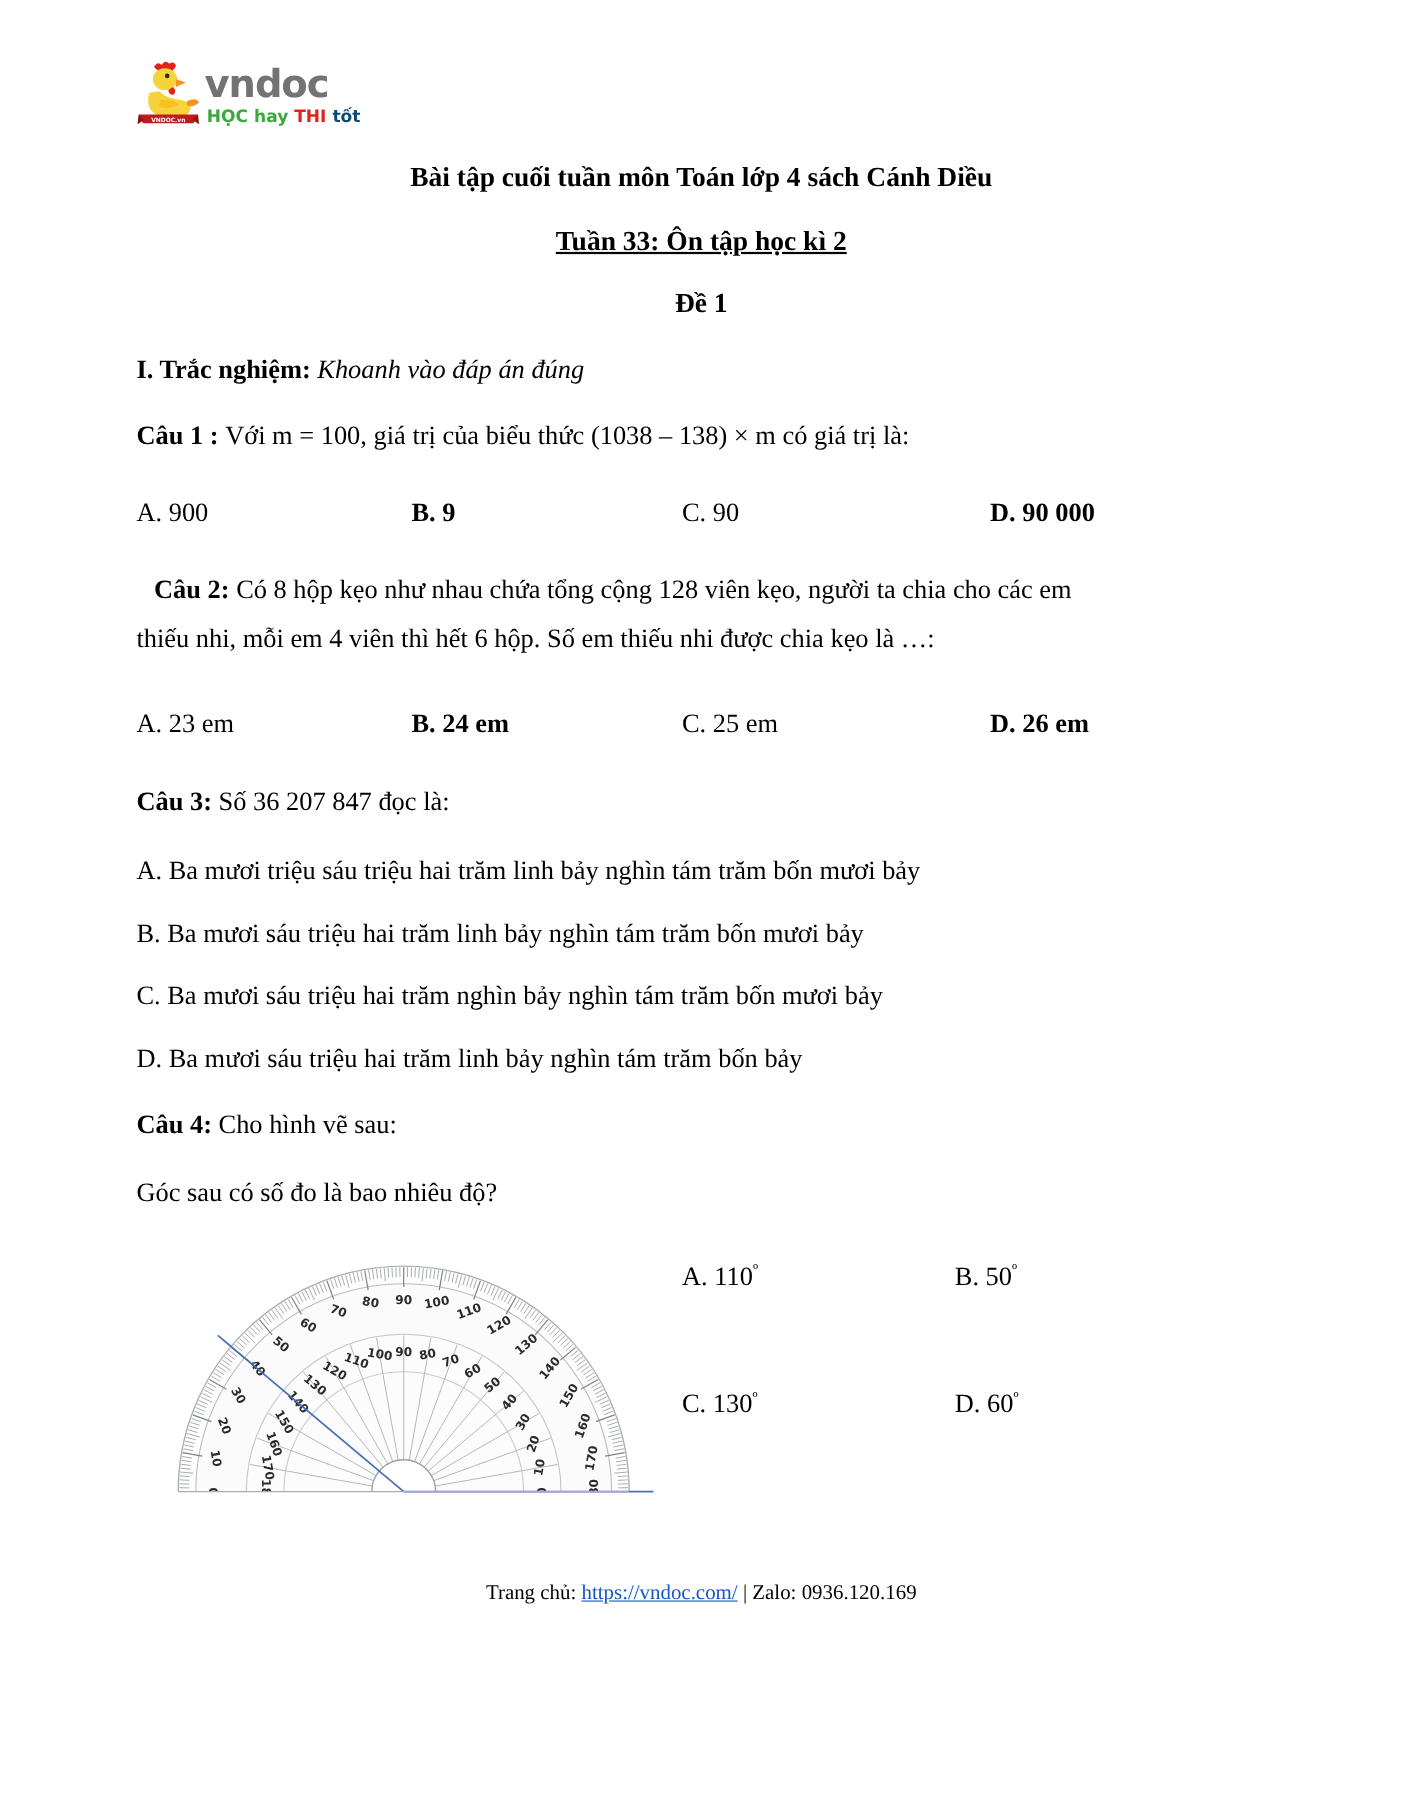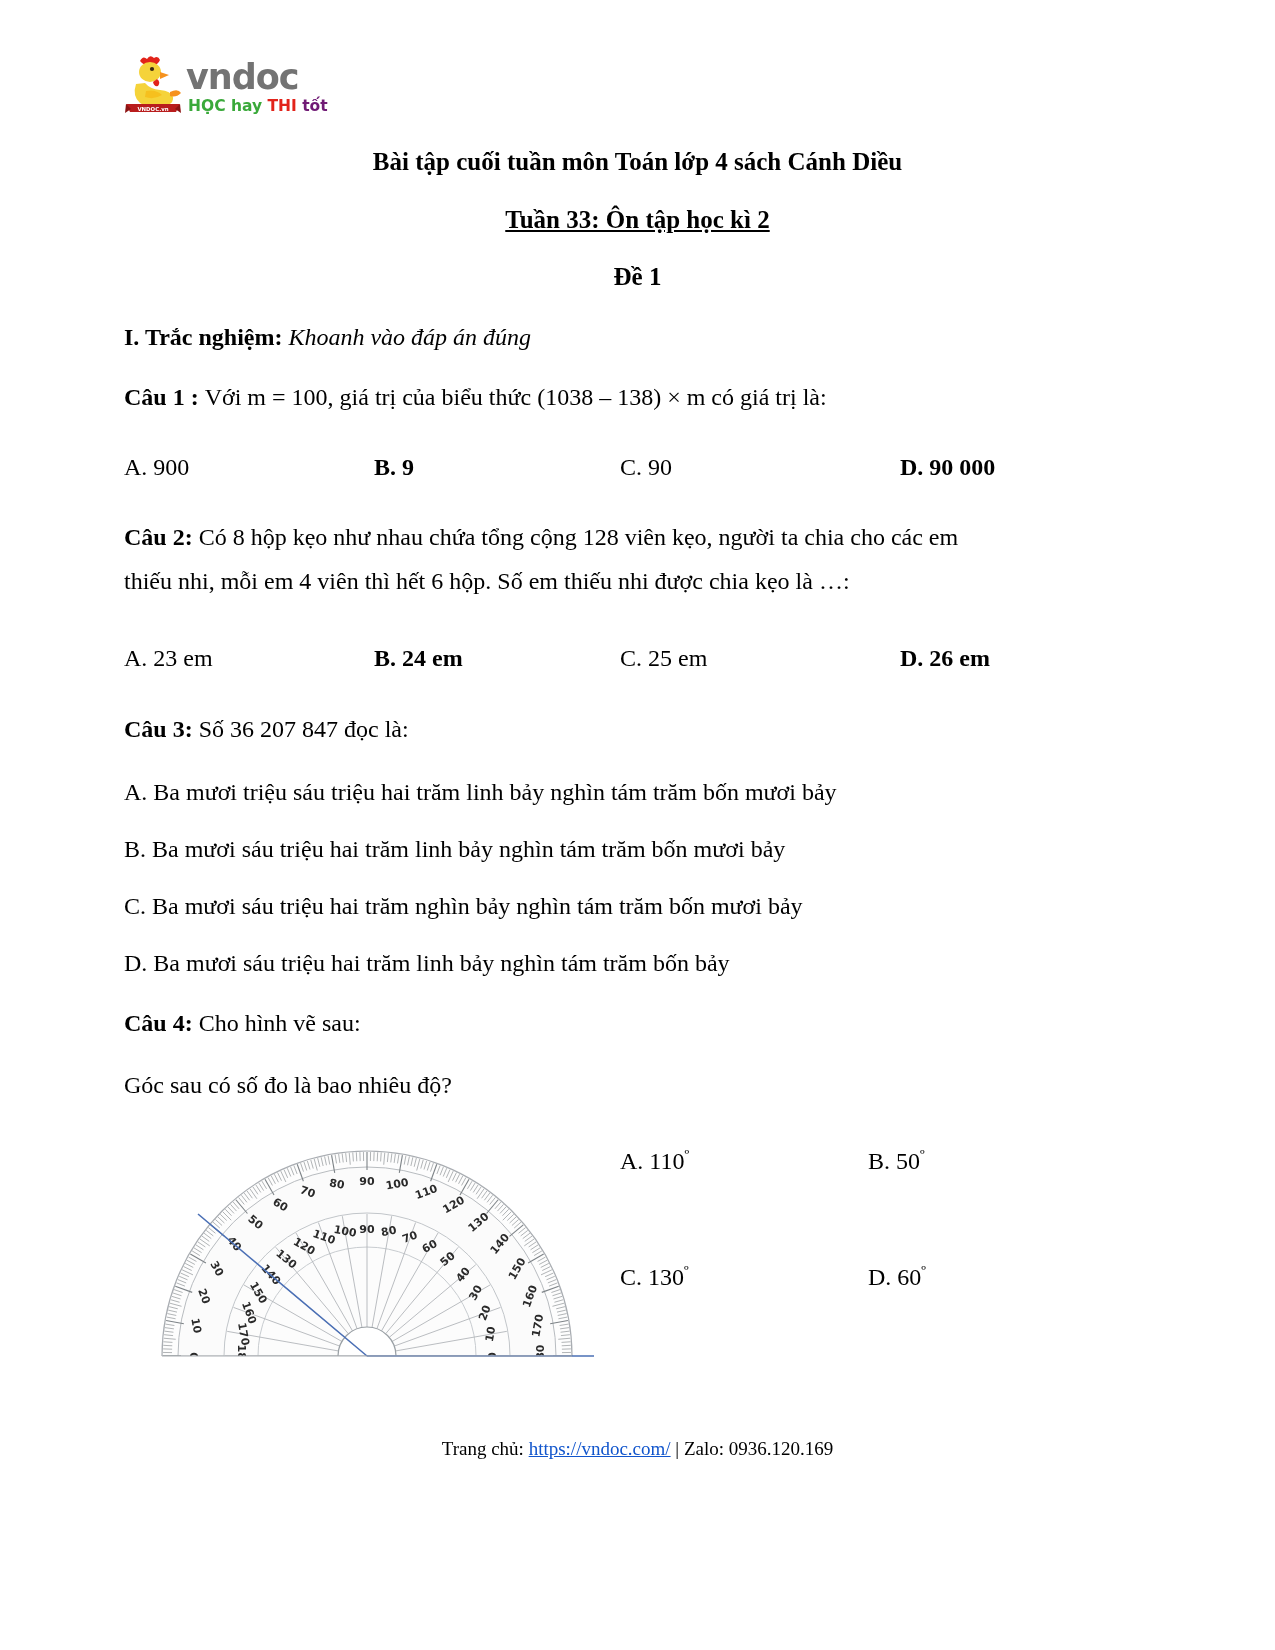--- a/index.html
+++ b/index.html
@@ -51,21 +51,21 @@
     left: 64px;
     top: 47px;
     font-family: "DejaVu Sans", sans-serif;
     font-weight: bold;
     font-size: 15.5px;
     line-height: 1;
     white-space: nowrap;
   }
   .logo-sub-a { color: #3aa93a; }
   .logo-sub-b { color: #e2231a; margin-top: 12px; }
-  .logo-sub-c { color: #701a75; }
+  .logo-sub-c { color: #0c4a6e; }
 
   
   .h-center {
     position: absolute;
     left: 0;
     width: 1275px;
     text-align: center;
     font-weight: bold;
     font-size: 25px;
     line-height: 1.2;
@@ -188,21 +188,21 @@
   <div class="blk" style="top:380px;">
     <span class="b">Câu 1 :</span><span>&nbsp;</span><span>Với m = 100, giá trị của biểu thức (1038 – 138) × m có giá trị là:</span>
   </div>
   <div class="opt-row" style="top:450px;">
     <span class="opt a"><span>A.</span>&nbsp;<span>900</span></span>
     <span class="opt b"><span>B.</span>&nbsp;<span>9</span></span>
     <span class="opt c"><span>C.</span>&nbsp;<span>90</span></span>
     <span class="opt d"><span>D.</span>&nbsp;<span>90 000</span></span>
   </div>
 
-  <div class="blk" style="top:520px; width:980px;">
+  <div class="blk" style="top:520px; width:980px;margin-left:16px;">
     <span class="b">Câu 2:</span><span>&nbsp;</span><span>Có 8 hộp kẹo như nhau chứa tổng cộng 128 viên kẹo, người ta chia cho các em</span>
   </div>
   <div class="blk" style="top:564px; width:980px;font-family:Liberation Serif, serif;">
     <span>thiếu nhi, mỗi em 4 viên thì hết 6 hộp. Số em thiếu nhi được chia kẹo là …:</span>
   </div>
   <div class="opt-row" style="top:641px;">
     <span class="opt a"><span>A.</span>&nbsp;<span>23 em</span></span>
     <span class="opt b"><span>B.</span>&nbsp;<span>24 em</span></span>
     <span class="opt c"><span>C.</span>&nbsp;<span>25 em</span></span>
     <span class="opt d"><span>D.</span>&nbsp;<span>26 em</span></span>

